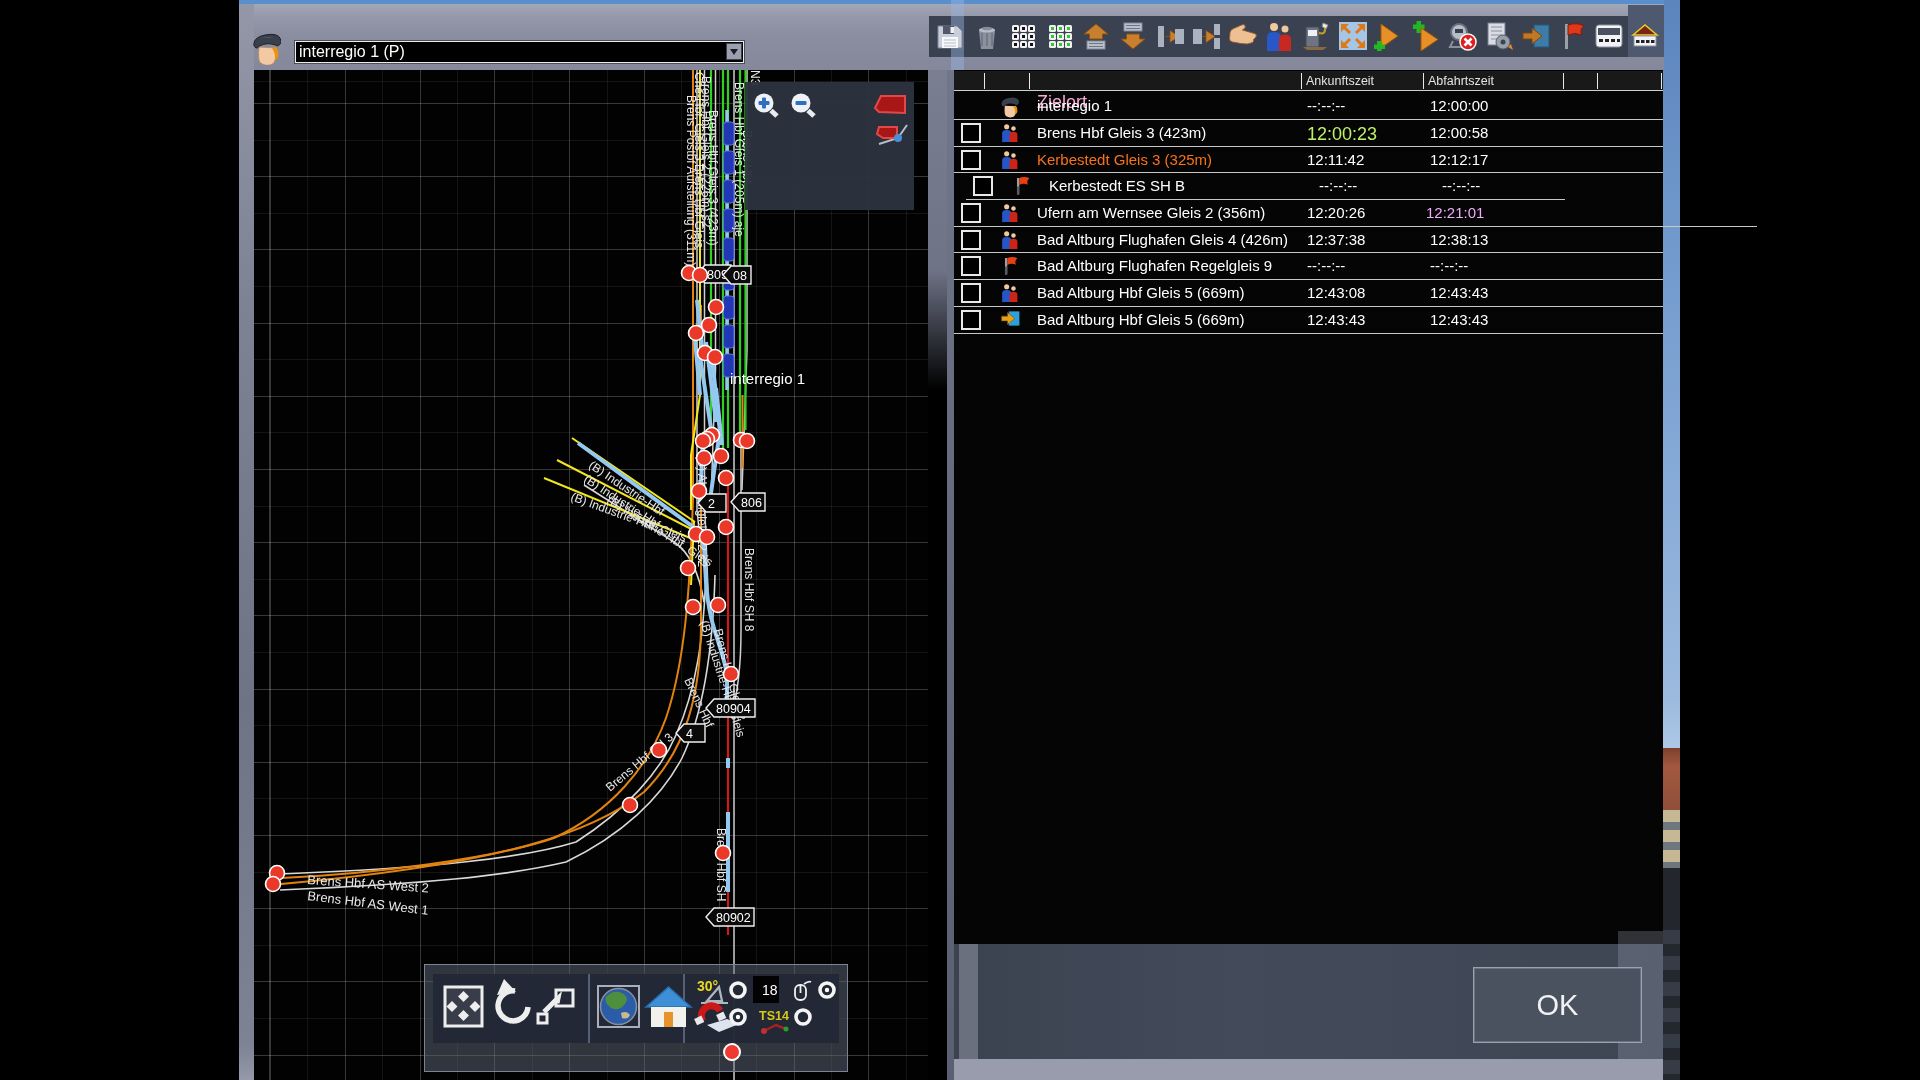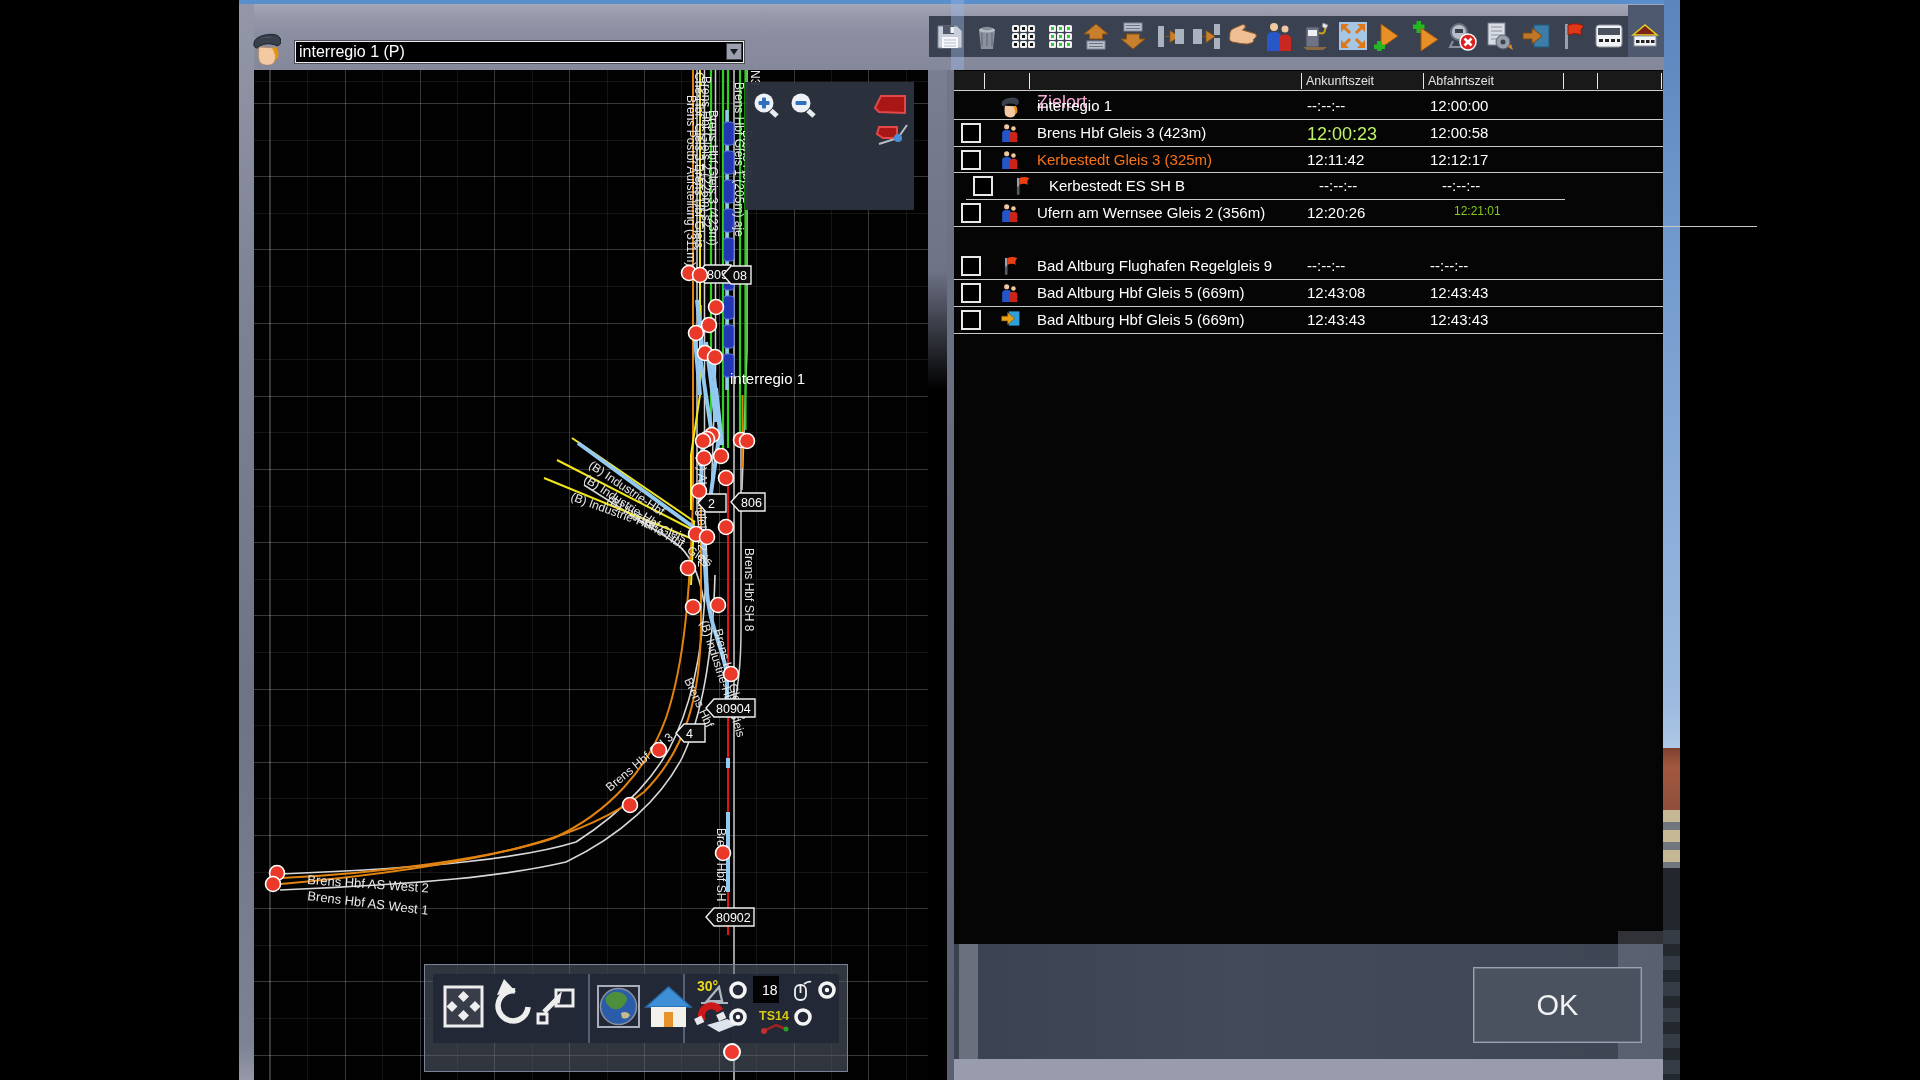--- a/index.html
+++ b/index.html
@@ -501,21 +501,33 @@
 <div class="abs" style="left:0;top:130.1px;width:803px;height:26.7px;border-bottom:1px solid #c8c8c8">
 <div class="abs" style="left:7px;top:50%;margin-top:-10px;width:20px;height:20px;border:2px solid #e8e8e8;background:#000"></div>
 <div class="abs" style="left:47px;top:50%;margin-top:-10px;width:20px;height:21px"><svg width="17" height="20" viewBox="0 0 30 32">
           <circle cx="10" cy="5" r="4.5" fill="#f0c8a0"></circle>
           <path d="M2,32 v-16 q0,-5.5 8,-5.5 q8,0 8,5.5 v16 z" fill="#2456c8"></path>
           <circle cx="22" cy="8" r="4" fill="#f0c8a0"></circle>
           <path d="M15,32 v-13 q0,-5 7,-5 q7,0 7,5 v13 z" fill="#cc2418"></path>
         </svg></div>
 <div class="abs" style="left:83px;top:50%;margin-top:-9px;font-size:15px;color:#fff;white-space:nowrap">Ufern am Wernsee Gleis 2 (356m)</div>
 <div class="abs" style="left:353px;top:50%;margin-top:-9px;font-size:15px;color:#fff">12:20:26</div>
-<div class="abs" style="left:500px;top:50%;margin-top:-9px;font-size:12px;color:#84cc16">12:21:01</div>
+<div class="abs" style="left:472px;top:50%;margin-top:-9px;font-size:15px;color:#f0abfc">12:21:01</div>
+</div>
+<div class="abs" style="left:0;top:156.8px;width:709px;height:26.7px;border-bottom:1px solid #c8c8c8">
+<div class="abs" style="left:7px;top:50%;margin-top:-10px;width:20px;height:20px;border:2px solid #e8e8e8;background:#000"></div>
+<div class="abs" style="left:47px;top:50%;margin-top:-10px;width:20px;height:21px"><svg width="17" height="20" viewBox="0 0 30 32">
+          <circle cx="10" cy="5" r="4.5" fill="#f0c8a0"></circle>
+          <path d="M2,32 v-16 q0,-5.5 8,-5.5 q8,0 8,5.5 v16 z" fill="#2456c8"></path>
+          <circle cx="22" cy="8" r="4" fill="#f0c8a0"></circle>
+          <path d="M15,32 v-13 q0,-5 7,-5 q7,0 7,5 v13 z" fill="#cc2418"></path>
+        </svg></div>
+<div class="abs" style="left:83px;top:50%;margin-top:-9px;font-size:15px;color:#fff;white-space:nowrap">Bad Altburg Flughafen Gleis 4 (426m)</div>
+<div class="abs" style="left:353px;top:50%;margin-top:-9px;font-size:15px;color:#fff">12:37:38</div>
+<div class="abs" style="left:476px;top:50%;margin-top:-9px;font-size:15px;color:#fff">12:38:13</div>
 </div>
 <div class="abs" style="left:0;top:183.5px;width:709px;height:26.7px;border-bottom:1px solid #c8c8c8">
 <div class="abs" style="left:7px;top:50%;margin-top:-10px;width:20px;height:20px;border:2px solid #e8e8e8;background:#000"></div>
 <div class="abs" style="left:47px;top:50%;margin-top:-10px;width:20px;height:21px"><svg width="17" height="21" viewBox="0 0 30 32">
           <rect x="7" y="1" width="4" height="29" fill="#9aa0aa"></rect>
           <rect x="7" y="16" width="4" height="14" fill="#565c64"></rect>
           <path d="M11,1 q10,-3.5 18,0.5 q-6,5.5 -2.5,11.5 q-8.5,-3.5 -15.5,0.5 z" fill="#e84010"></path>
         </svg></div>
 <div class="abs" style="left:83px;top:50%;margin-top:-9px;font-size:15px;color:#fff;white-space:nowrap">Bad Altburg Flughafen Regelgleis 9</div>
 <div class="abs" style="left:353px;top:50%;margin-top:-9px;font-size:15px;color:#fff">--:--:--</div>

